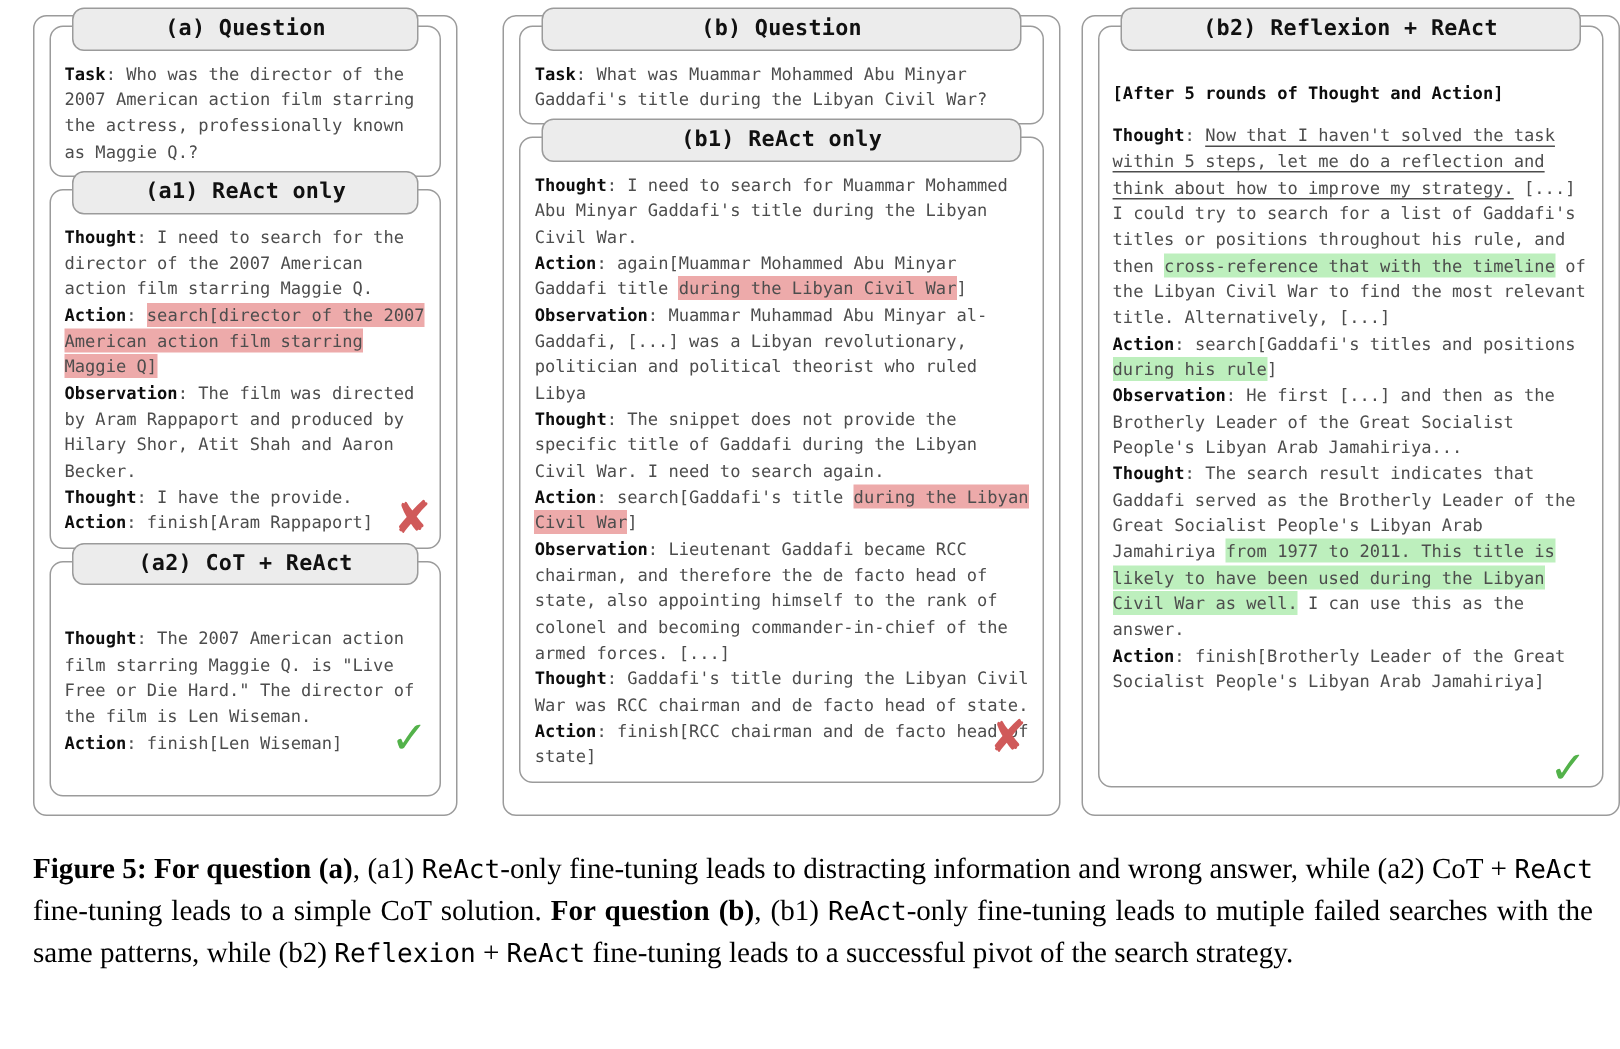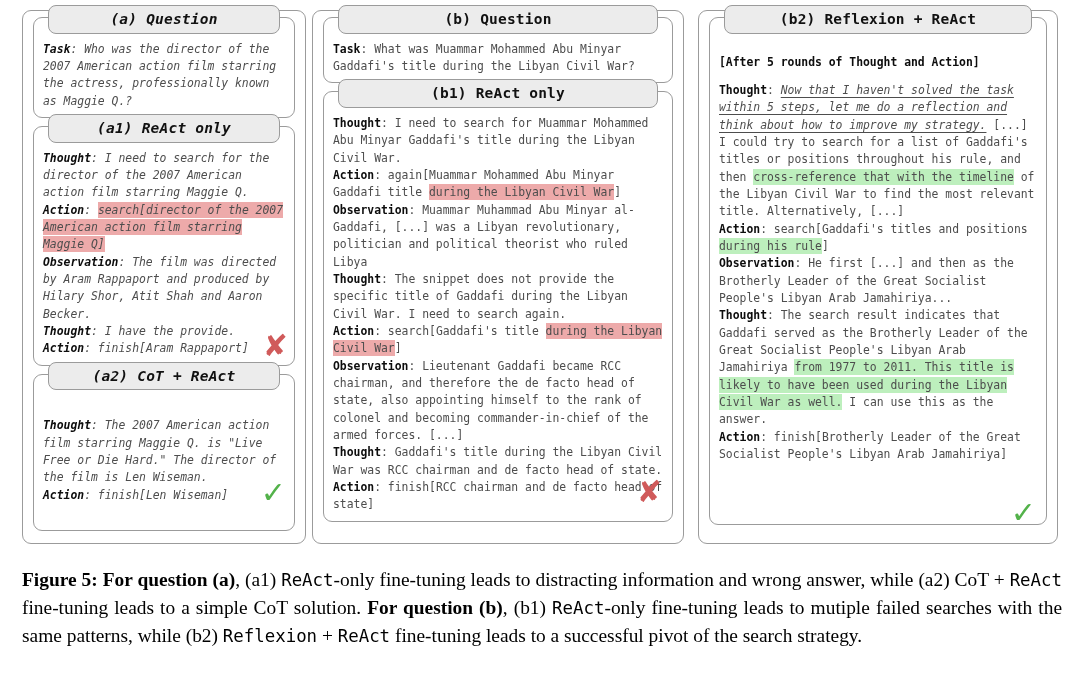--- a/index.html
+++ b/index.html
@@ -35,22 +35,22 @@
   .col {
     position: relative;
     box-sizing: border-box;
     border: 1.4px solid #9b9b9b;
     border-radius: 9px;
     background: #ffffff;
     padding: 6px 6px 8px 6px;
     height: 534px;
     margin-top: 10px;
   }
-  .col-a { width: 284px; margin-left: 22px; font-style: italic; }
-  .col-b { width: 372px; margin-left: 6px; }
+  .col-a { width: 284px; margin-left: 22px; }
+  .col-b { width: 372px; margin-left: 30px; }
   .col-c { width: 360px; margin-left: 14px; }
 
   
   .panel {
     position: relative;
     box-sizing: border-box;
     border: 1.4px solid #9b9b9b;
     border-radius: 9px;
     background: #ffffff;
     margin: 0 4px 8px 4px;
@@ -100,21 +100,20 @@
     color: #4d4d4d;
     padding: 1px 0;
     box-decoration-break: clone;
     -webkit-box-decoration-break: clone;
   }
   .underl {
     text-decoration: underline;
     text-decoration-thickness: 1.2px;
     text-underline-offset: 2.5px;
     color: #4d4d4d;
-    font-style: italic;
   }
 
   
   .blank-line { height: 11px; }
 
   
   .mark {
     position: absolute;
     font-weight: bold;
     line-height: 1;

